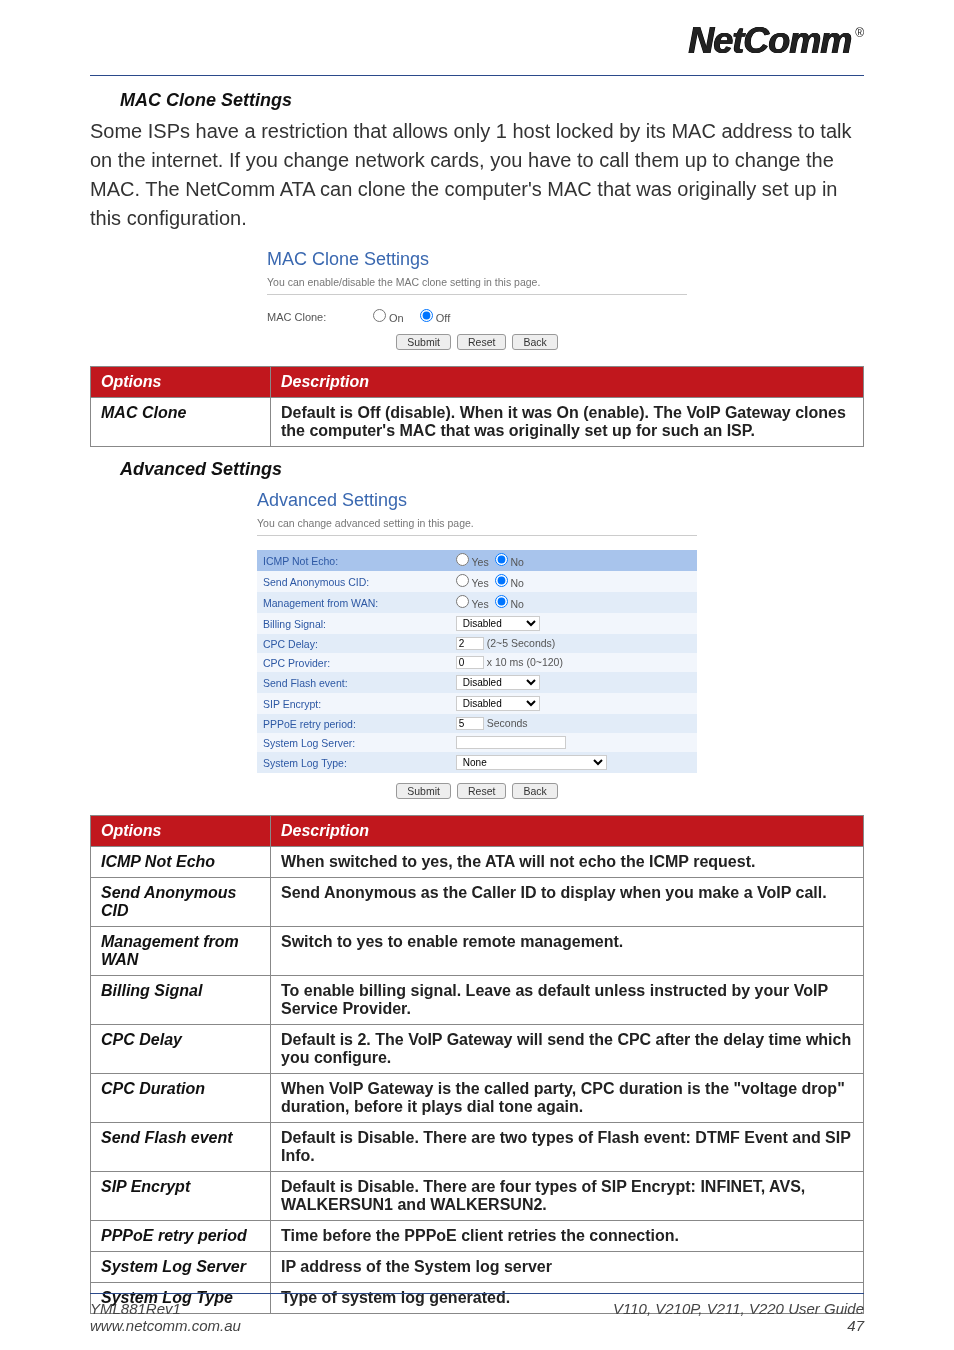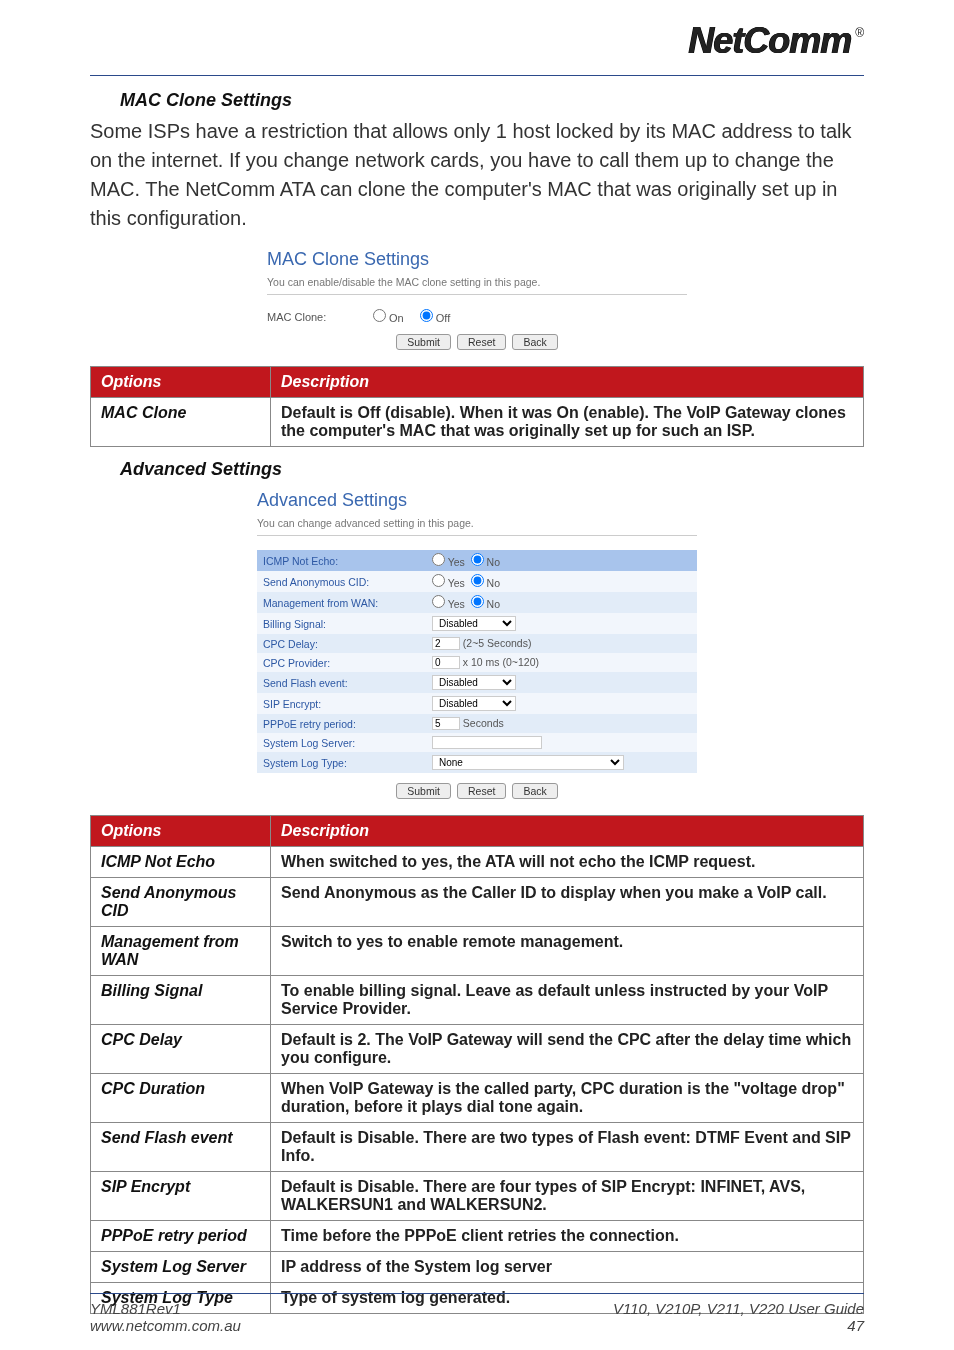--- a/index.html
+++ b/index.html
@@ -220,21 +220,21 @@
     <tr>
           <td>PPPoE retry period:</td>
         <td class="valcell"><input class="mini-in" value="5" style=""> <span>Seconds</span></td>
         </tr>
     <tr>
           <td>System Log Server:</td>
         <td class="valcell"><input class="mini-sel" style="width: 110px;" value=""></td>
         </tr>
     <tr>
           <td>System Log Type:</td>
-        <td class="valcell"><select class="mini-sel" style="width:192px"><option>None</option></select></td>
+        <td class="valcell"><select class="mini-sel" style="width:151px"><option>None</option></select></td>
         </tr>
   </tbody>
     </table>
   <div class="btnbar">
     <button class="winbtn">Submit</button>
     <button class="winbtn">Reset</button>
     <button class="winbtn">Back</button>
   </div>
 </div>
 

